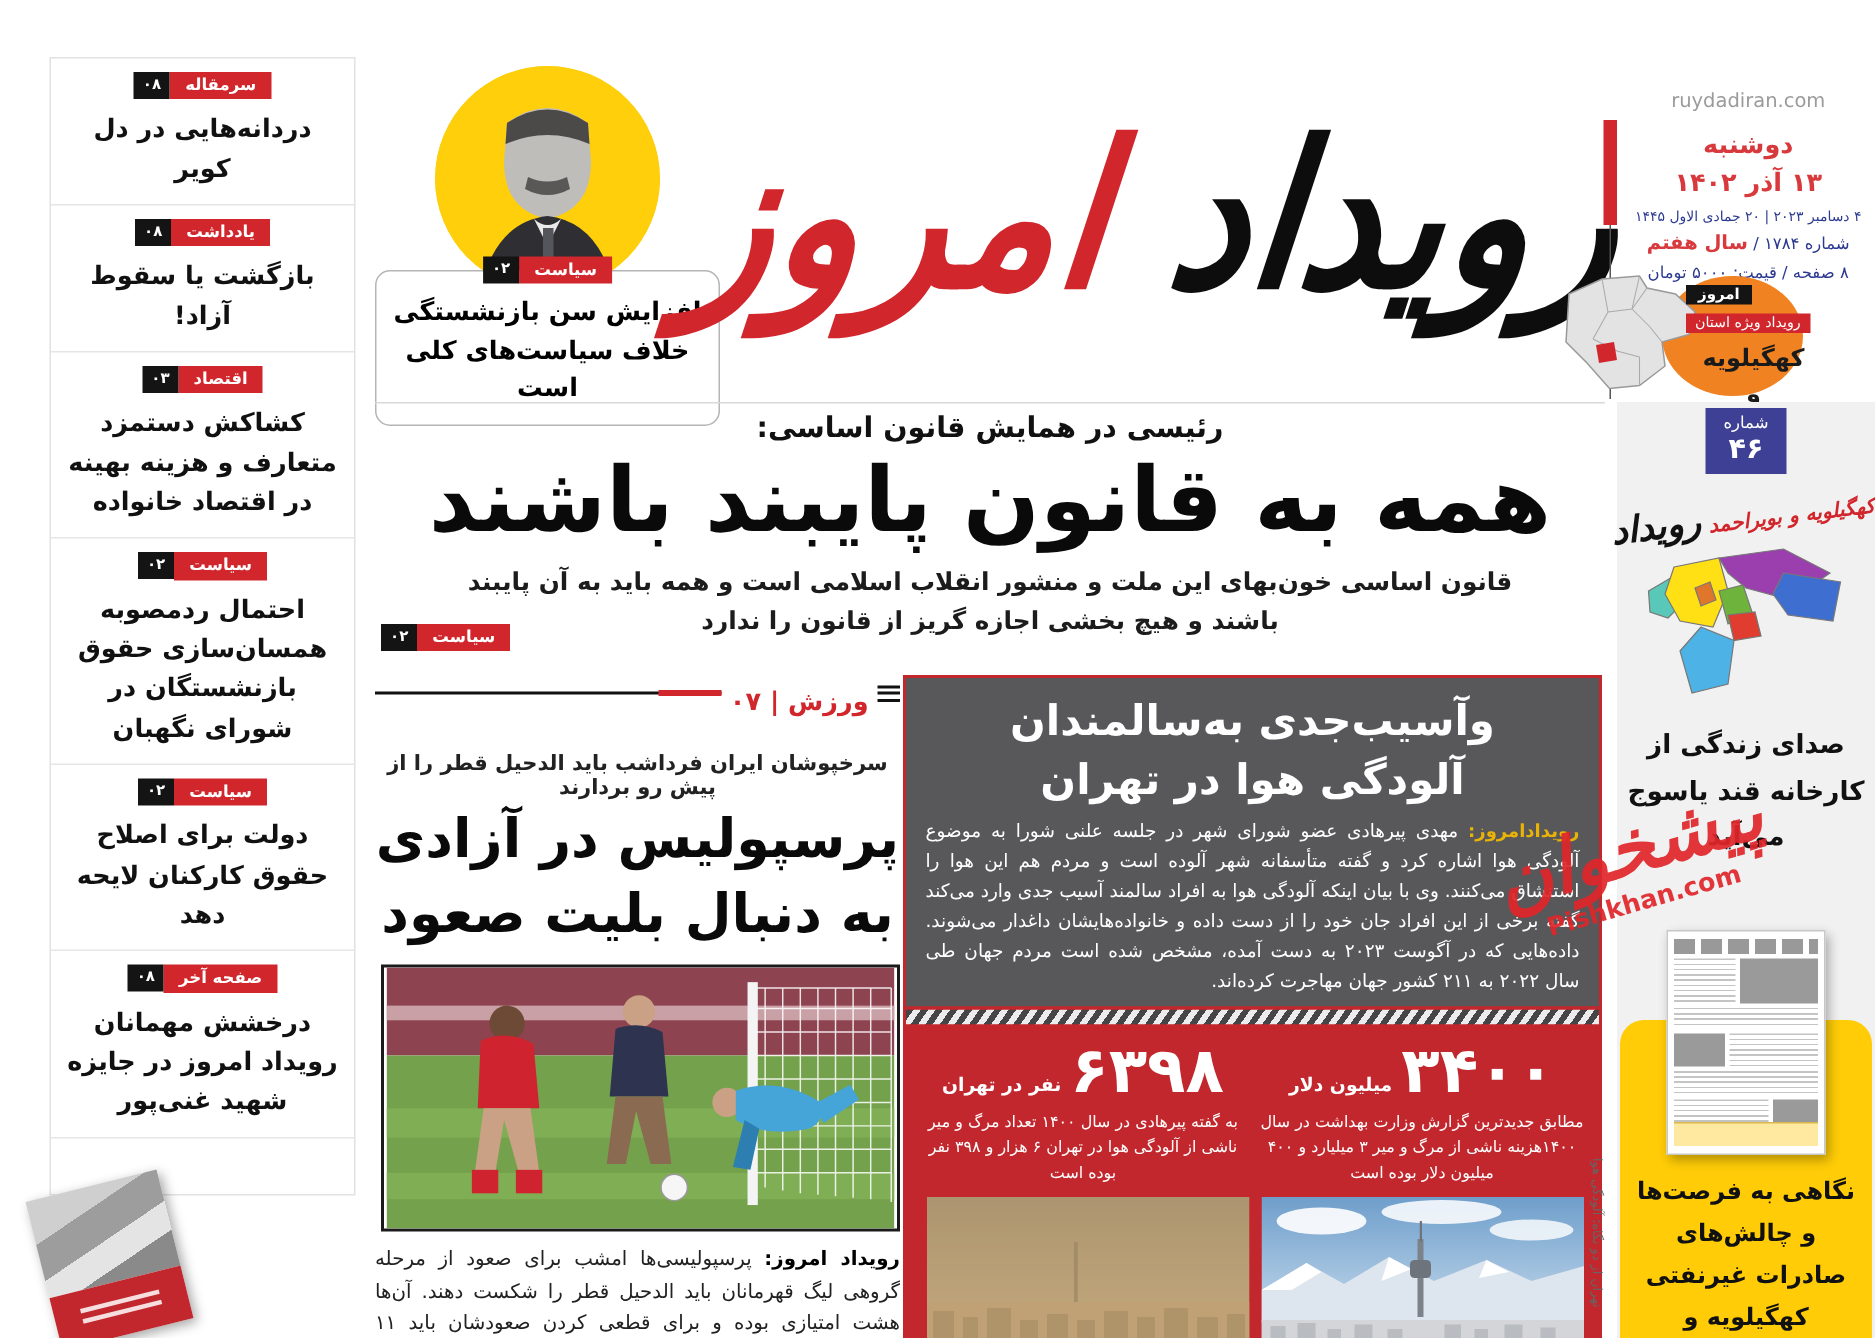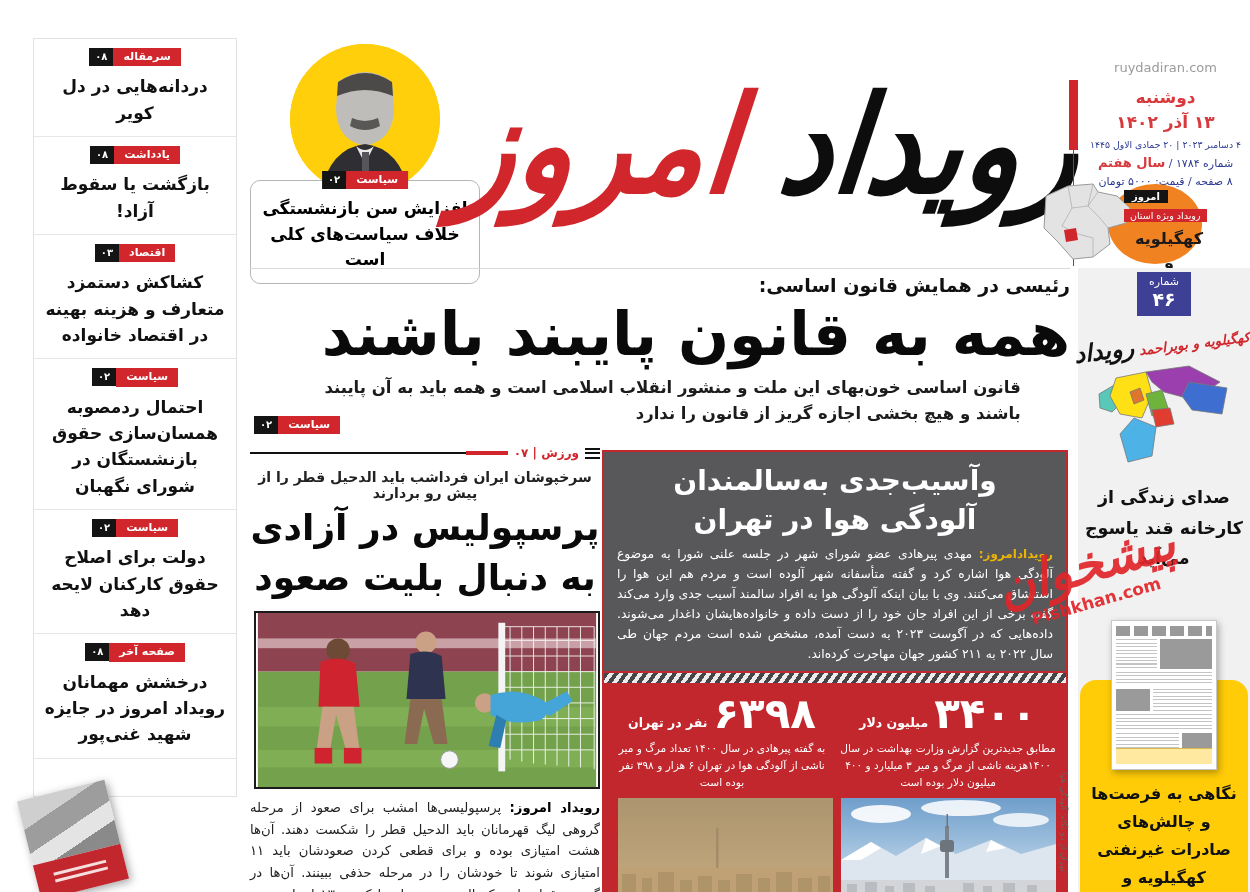--- a/index.html
+++ b/index.html
@@ -47,35 +47,35 @@
 
   .today-map { position:absolute; left:1038px; top:178px; width:212px; height:90px; }
   .orange-blob { position:absolute; left:70px; top:6px; width:94px; height:80px; background:#f08222; border-radius:50%; }
   .iran-svg { position:absolute; left:0; top:0; }
   .tm-chip1 { position:absolute; left:86px; top:12px; background:#141414; color:#fff; font-size:10px; font-weight:bold; padding:1px 8px; }
   .tm-chip2 { position:absolute; left:86px; top:31px; background:#d0262c; color:#fff; font-size:9.5px; font-weight:normal; padding:1px 6px; white-space:nowrap; }
   .tm-prov { position:absolute; left:96px; top:49px; width:70px; font-size:16px; font-weight:bold; color:#1a1a1a; text-align:center; line-height:1.5; }
 
   
   .center-rule { position:absolute; left:250px; top:268px; width:820px; height:1px; background:#d9d9d9; }
-  .lead { position:absolute; left:250px; top:274px; width:820px; }
+  .lead { position:absolute; left:250px; top:274px; width:820px; text-align:center; }
   .lead-kicker { font-size:19px; font-weight:bold; color:#111; }
   .lead-headline { font-size:60px; font-weight:bold; color:#0a0a0a; letter-spacing:-1px; margin-top:4px; line-height:1.15; }
   .lead-sub { width:88%; margin:6px auto 0; font-size:16.5px; font-weight:bold; color:#1c1c1c; line-height:1.6; }
   .lead-tag { position:absolute; left:4px; top:142px; }
 
   
   .sports { position:absolute; left:250px; top:446px; width:350px; }
   .sp-head { display:flex; align-items:center; gap:6px; direction:rtl; }
   .burger { display:flex; flex-direction:column; gap:2.5px; }
   .burger i { display:block; width:15px; height:2px; background:#111; }
-  .sp-label { color:#d0262c; font-size:12px; font-weight:bold; white-space:nowrap; }
+  .sp-label { color:#d0262c; font-size:17px; font-weight:bold; white-space:nowrap;margin-top:12px; }
   .sp-line { flex:1; height:1.5px; background:#111; position:relative; }
   .sp-line i { position:absolute; right:0; top:-1.5px; width:42px; height:4.5px; background:#d0262c; }
-  .sp-kicker { margin-top:9px; text-align:center; font-size:14px; font-weight:bold; color:#222; }
+  .sp-kicker { margin-top:23px; text-align:center; font-size:14px; font-weight:bold; color:#222; }
   .sp-headline { margin-top:2px; text-align:center; font-size:36px; font-weight:bold; color:#0a0a0a; line-height:1.4; }
   .sp-photo { margin-top:7px; border:2px solid #1b1b1b; display:block; }
   .sp-body { margin-top:8px; font-size:13.2px; color:#222; text-align:justify; line-height:1.65; }
   .sp-body .lead-b { font-weight:bold; color:#000; }
 
   
   .pollution { position:absolute; left:602px; top:450px; width:466px; border:2px solid #c1272d; background:#c1272d; }
   .pol-gray { background:#58585a; padding:9px 13px 6px; }
   .pol-h { color:#fff; text-align:center; font-size:28px; font-weight:bold; line-height:1.4; }
   .pol-body { margin-top:6px; color:#fff; font-size:12.3px; line-height:1.62; text-align:justify; }

